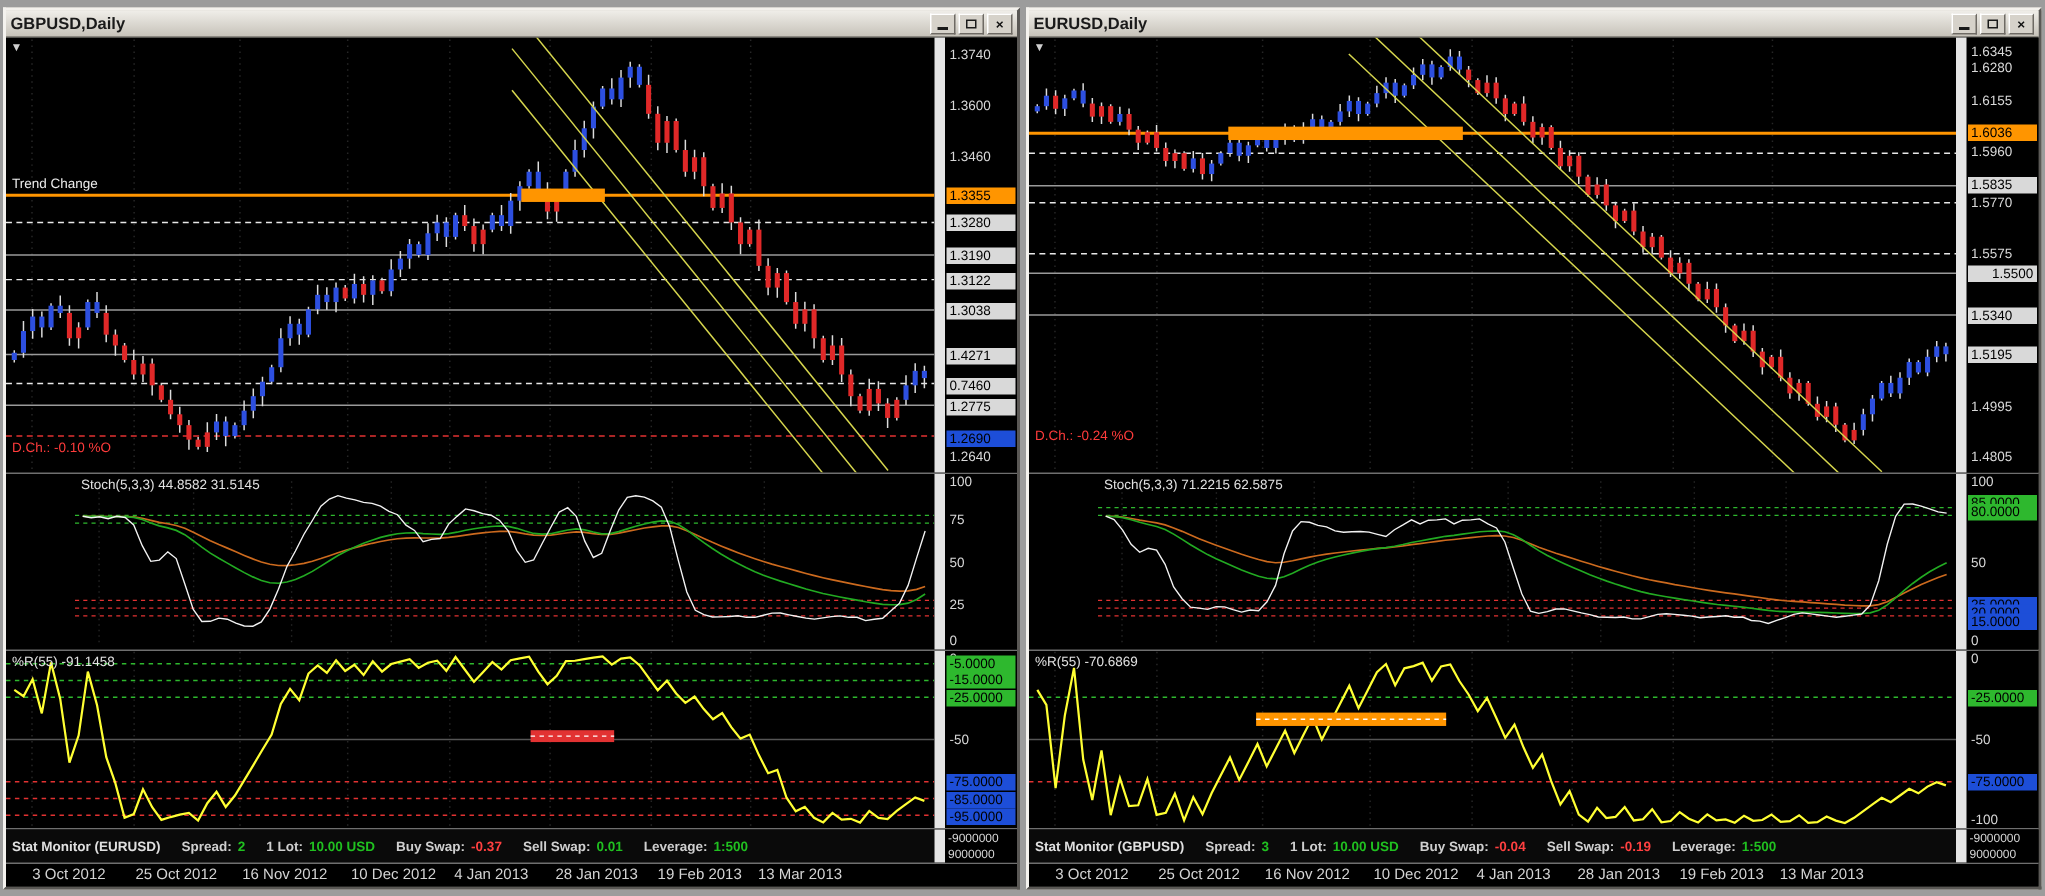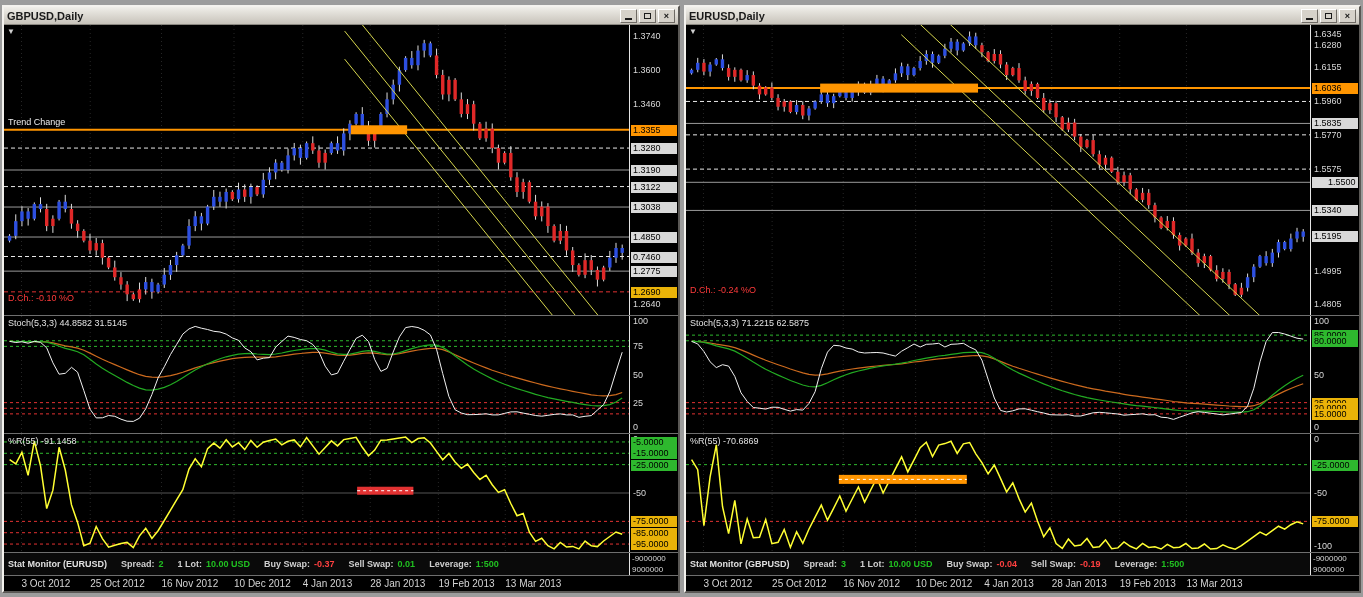--- a/index.html
+++ b/index.html
@@ -13,31 +13,31 @@
   .title{font-size:11px;font-weight:bold;color:#1a1a1a;white-space:nowrap;}
   .tb-buttons{margin-left:auto;display:flex;}
   .tbtn{width:17px;height:14px;background:#d6d2ca;border:1px solid;cursor:default;
         border-color:#ffffff #6e6a64 #6e6a64 #ffffff;display:flex;align-items:center;
         justify-content:center;margin-left:2px;font:bold 9px "Liberation Sans",sans-serif;padding:0;color:#111;}
   .g-min{display:block;width:7px;height:2px;background:#1a1a1a;margin-top:7px;}
   .g-rest{display:block;width:7px;height:6px;border:1px solid #1a1a1a;box-sizing:border-box;background:transparent;}
   .chart-area{position:relative;height:566px;background:#000;display:flex;flex-direction:column;}
   .pane{position:relative;display:flex;border-bottom:1px solid #6f6f6f;box-sizing:content-box;}
   .pane-price{height:290px;}
-  .pane-stoch{height:117px;}
+  .pane-stoch{height:117px;padding-left:46px;}
   .pane-wpr{height:118px;}
   .pane-stat{height:22px;background:#0a0a0a;}
   .plotwrap{position:relative;flex:1;overflow:hidden;}
   svg.plot{display:block;width:100%;height:100%;}
-  .scale{position:relative;width:48px;flex:none;background:#000;border-left:1px solid #e5e5e5;overflow:hidden;}
+  .scale{position:relative;width:48px;flex:none;background:#000;border-left:7px solid #e5e5e5;overflow:hidden;}
   .tick{position:absolute;left:1px;width:46px;box-sizing:border-box;padding-left:2px;
         font-size:9px;line-height:11px;height:11px;color:#d8d8d8;white-space:nowrap;}
   .tick.box{background:#d9d9d9;color:#000;}
   .tick.orange{background:#ff9500;color:#000;}
-  .tick.red{background:#eab308;color:#000;}
+  .tick.red{background:#1d4ed8;color:#000;}
   .tick.green{background:#2eb82e;color:#000;}
   .ovl{position:absolute;font-size:9px;line-height:11px;pointer-events:none;z-index:3;white-space:nowrap;}
   .marker{top:1px;left:3px;color:#cfcfcf;font-size:8px;}
   .trend-lbl{color:#ececec;left:4px;}
   .dch-lbl{color:#ff3b3b;left:4px;}
   .ind-lbl{color:#e2e2e2;top:2px;left:4px;}
   .stat-row{position:absolute;top:0;left:0;right:0;bottom:0;display:flex;align-items:center;
             padding-left:4px;font-size:9px;font-weight:bold;white-space:nowrap;overflow:hidden;}
   .stat-name{color:#e0e0e0;margin-right:14px;}
   .stat-label{color:#cfcfcf;margin-right:4px;}
@@ -299,21 +299,21 @@
       </div>
       <div class="scale" id="w0-price-scale">
           <span class="tick plain" style="top: 5.96639px;">1.3740</span>
           <span class="tick plain" style="top: 40.084px;">1.3600</span>
           <span class="tick plain" style="top: 74.2017px;">1.3460</span>
           <span class="tick orange" style="top: 99.7899px;">1.3355</span>
           <span class="tick box" style="top: 118.067px;">1.3280</span>
           <span class="tick box" style="top: 140px;">1.3190</span>
           <span class="tick box" style="top: 156.571px;">1.3122</span>
           <span class="tick box" style="top: 177.042px;">1.3038</span>
-          <span class="tick box" style="top: 207.017px;">1.4850</span>
+          <span class="tick box" style="top: 207.017px;">1.4271</span>
           <span class="tick box" style="top: 226.513px;">0.7460</span>
           <span class="tick box" style="top: 241.134px;">1.2775</span>
           <span class="tick red" style="top: 261.849px;">1.2690</span>
           <span class="tick plain" style="top: 274.034px;">1.2640</span>
         </div>
     </div>
     <div class="pane pane-stoch">
       <div class="plotwrap">
         <svg class="plot" id="w0-stoch" viewBox="0 0 625 117">
             <line x1="17.5" y1="0" x2="17.5" y2="117" stroke="#262626" stroke-width="1" stroke-dasharray="1,3"></line>

